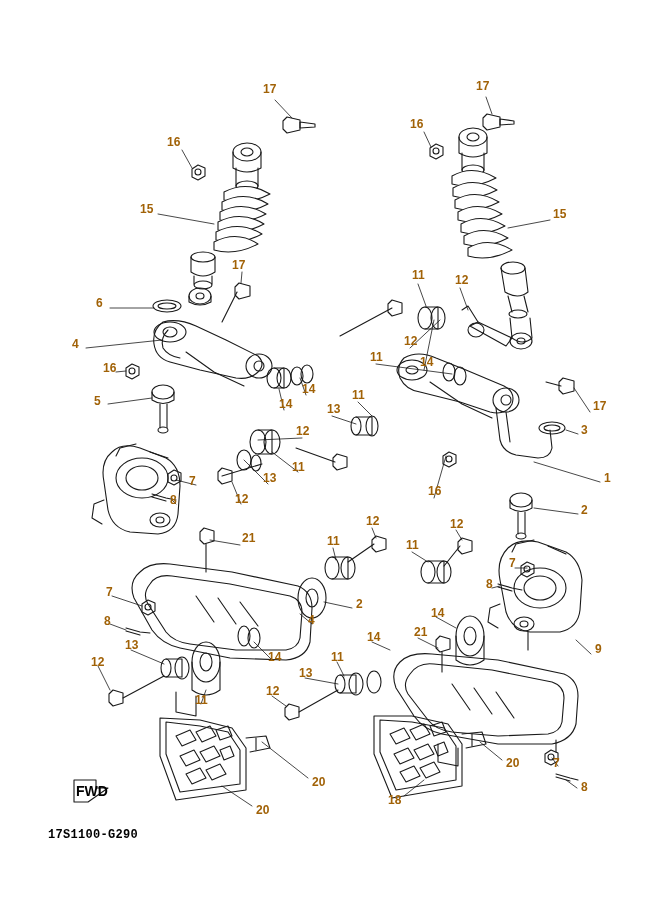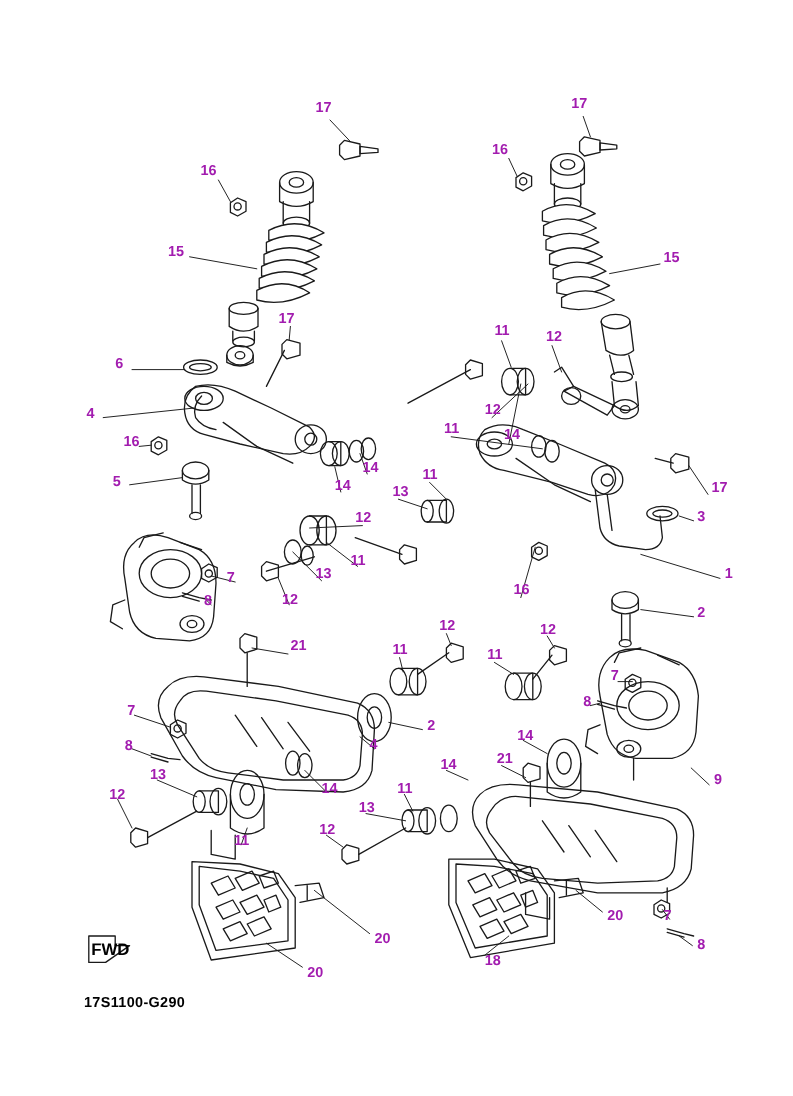--- a/index.html
+++ b/index.html
@@ -27,33 +27,32 @@
     left: 0;
     top: 0;
     width: 661px;
     height: 913px;
   }
   .callout {
     position: absolute;
     font-family: "Liberation Sans", sans-serif;
     font-size: 12px;
     font-weight: bold;
-    color: #a21caf;
+    color: #a16207;
     white-space: nowrap;
     line-height: 1;
   }
   .partcode {
     position: absolute;
     left: 48px;
     top: 828px;
-    font-family: Liberation Sans, sans-serif;
+    font-family: Liberation Mono, monospace;
     font-size: 12px;
     font-weight: bold;
     letter-spacing: 0.3px;
-    margin-left: 22px;
   }
   .fwd-label {
     position: absolute;
     left: 76px;
     top: 783px;
     font-family: "Liberation Sans", sans-serif;
     font-size: 14px;
     font-weight: bold;
   }
 </style>
@@ -543,19 +542,19 @@
     <div class="callout" style="left:91px; top:656px;">12</div>
     <div class="callout" style="left:331px; top:651px;">11</div>
     <div class="callout" style="left:299px; top:667px;">13</div>
     <div class="callout" style="left:195px; top:694px;">11</div>
     <div class="callout" style="left:266px; top:685px;">12</div>
     <div class="callout" style="left:312px; top:776px;">20</div>
     <div class="callout" style="left:506px; top:757px;">20</div>
     <div class="callout" style="left:553px; top:757px;">7</div>
     <div class="callout" style="left:581px; top:781px;">8</div>
     <div class="callout" style="left:256px; top:804px;">20</div>
-    <div class="callout" style="left:404px; top:794px;">18</div>
+    <div class="callout" style="left:388px; top:794px;">18</div>
   </div>
 
   <div class="fwd-label">FWD</div>
   <div class="partcode">17S1100-G290</div>
 
 </div>
 
 </body></html>

